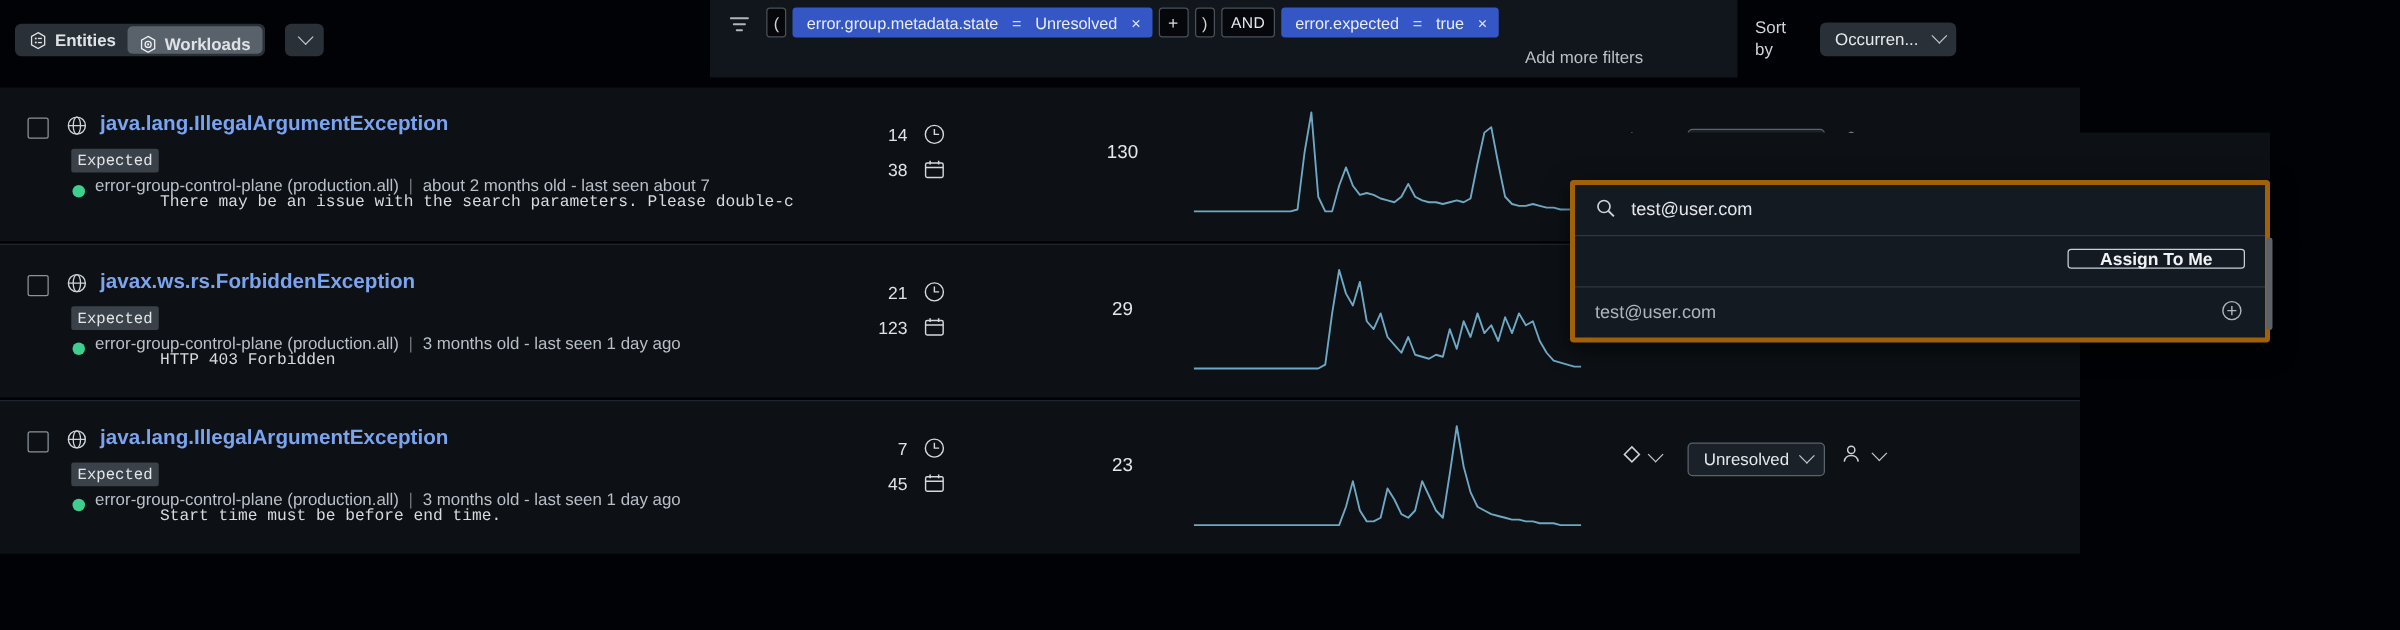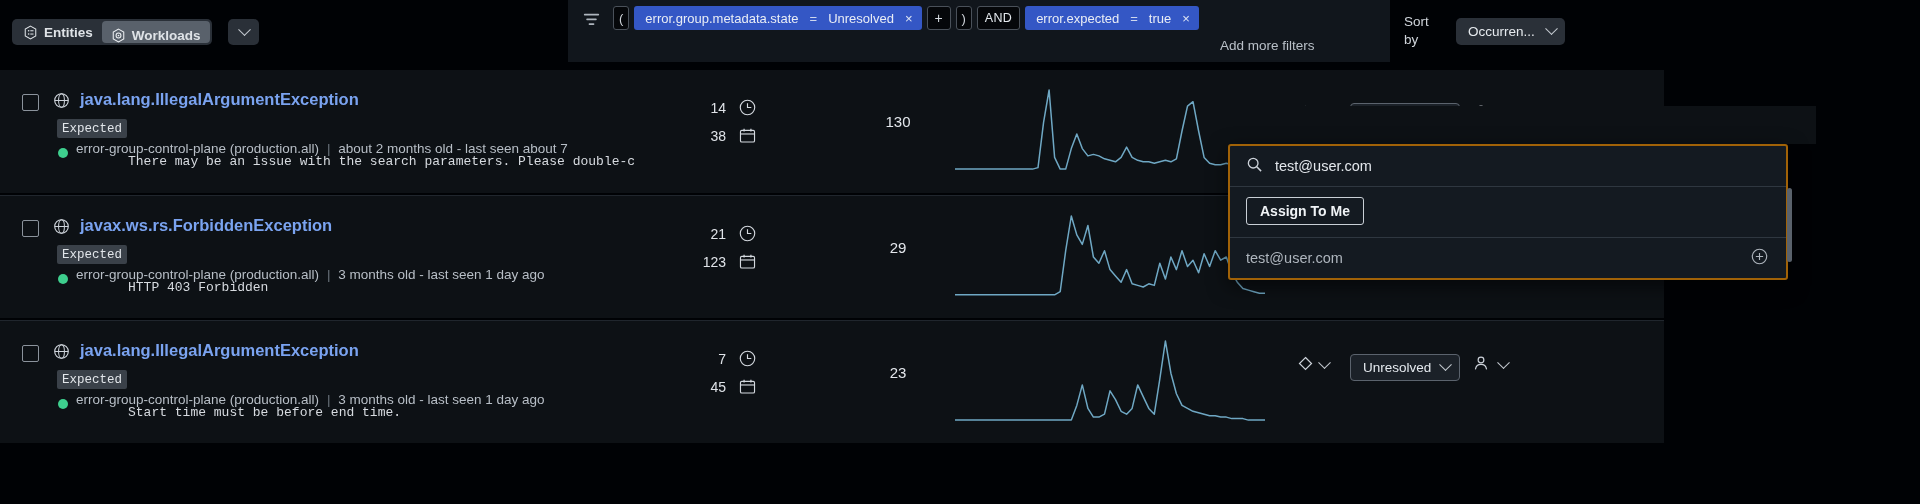--- a/index.html
+++ b/index.html
@@ -139,32 +139,32 @@
     display: flex; align-items: center; gap: 10px; padding: 0 9px 0 12px;
     border: 1px solid #5b636d; border-radius: 4px; background: #1b2128;
     font-size: 13.5px; color: #e4e9ee; white-space: nowrap;
   }
   .assignee-btn {
     position: absolute; left: 1472px; top: 33px; display: flex; align-items: center; gap: 9px;
   }
 
   
   .popup {
-    position: absolute; left: 1228px; top: 144px; width: 560px;
-    background: #141a21; border: 2px solid #a16207; border-radius: 3px;
-    box-shadow: 0 6px 20px rgba(0,0,0,.6); z-index: 40;
+    position: absolute; left: 1256px; top: 144px; width: 560px;
+    background: #141a21; border: 4px solid #a16207; border-radius: 3px;
+    box-shadow: 0 6px 20px rgba(0,0,0,.6); z-index: 40; text-align: right;
   }
   .popup-search {
     display: flex; align-items: center; gap: 12px; height: 41px; padding: 0 16px;
     border-bottom: 1px solid #2f3740;
   }
   .popup-search span { font-size: 14.5px; color: #e3e7ec; }
   .popup-mid { padding: 10px 16px 12px; border-bottom: 1px solid #2f3740; }
   .assign-me {
-    height: 28px; padding: 0 13px; display: inline-flex; align-items: center;
+    height: 16px; padding: 0 25px; display: inline-flex; align-items: center;
     border: 1px solid #c9cfd6; border-radius: 3px; background: transparent;
     font-size: 14px; font-weight: bold; color: #f0f3f6;
   }
   .popup-item {
     display: flex; align-items: center; justify-content: space-between;
     height: 40px; padding: 0 17px 0 16px;
   }
   .popup-item span { font-size: 14.5px; color: #aeb5bd; }
   .pscroll {
     position: absolute; right: -6px; top: 42px; width: 5px; height: 74px;

